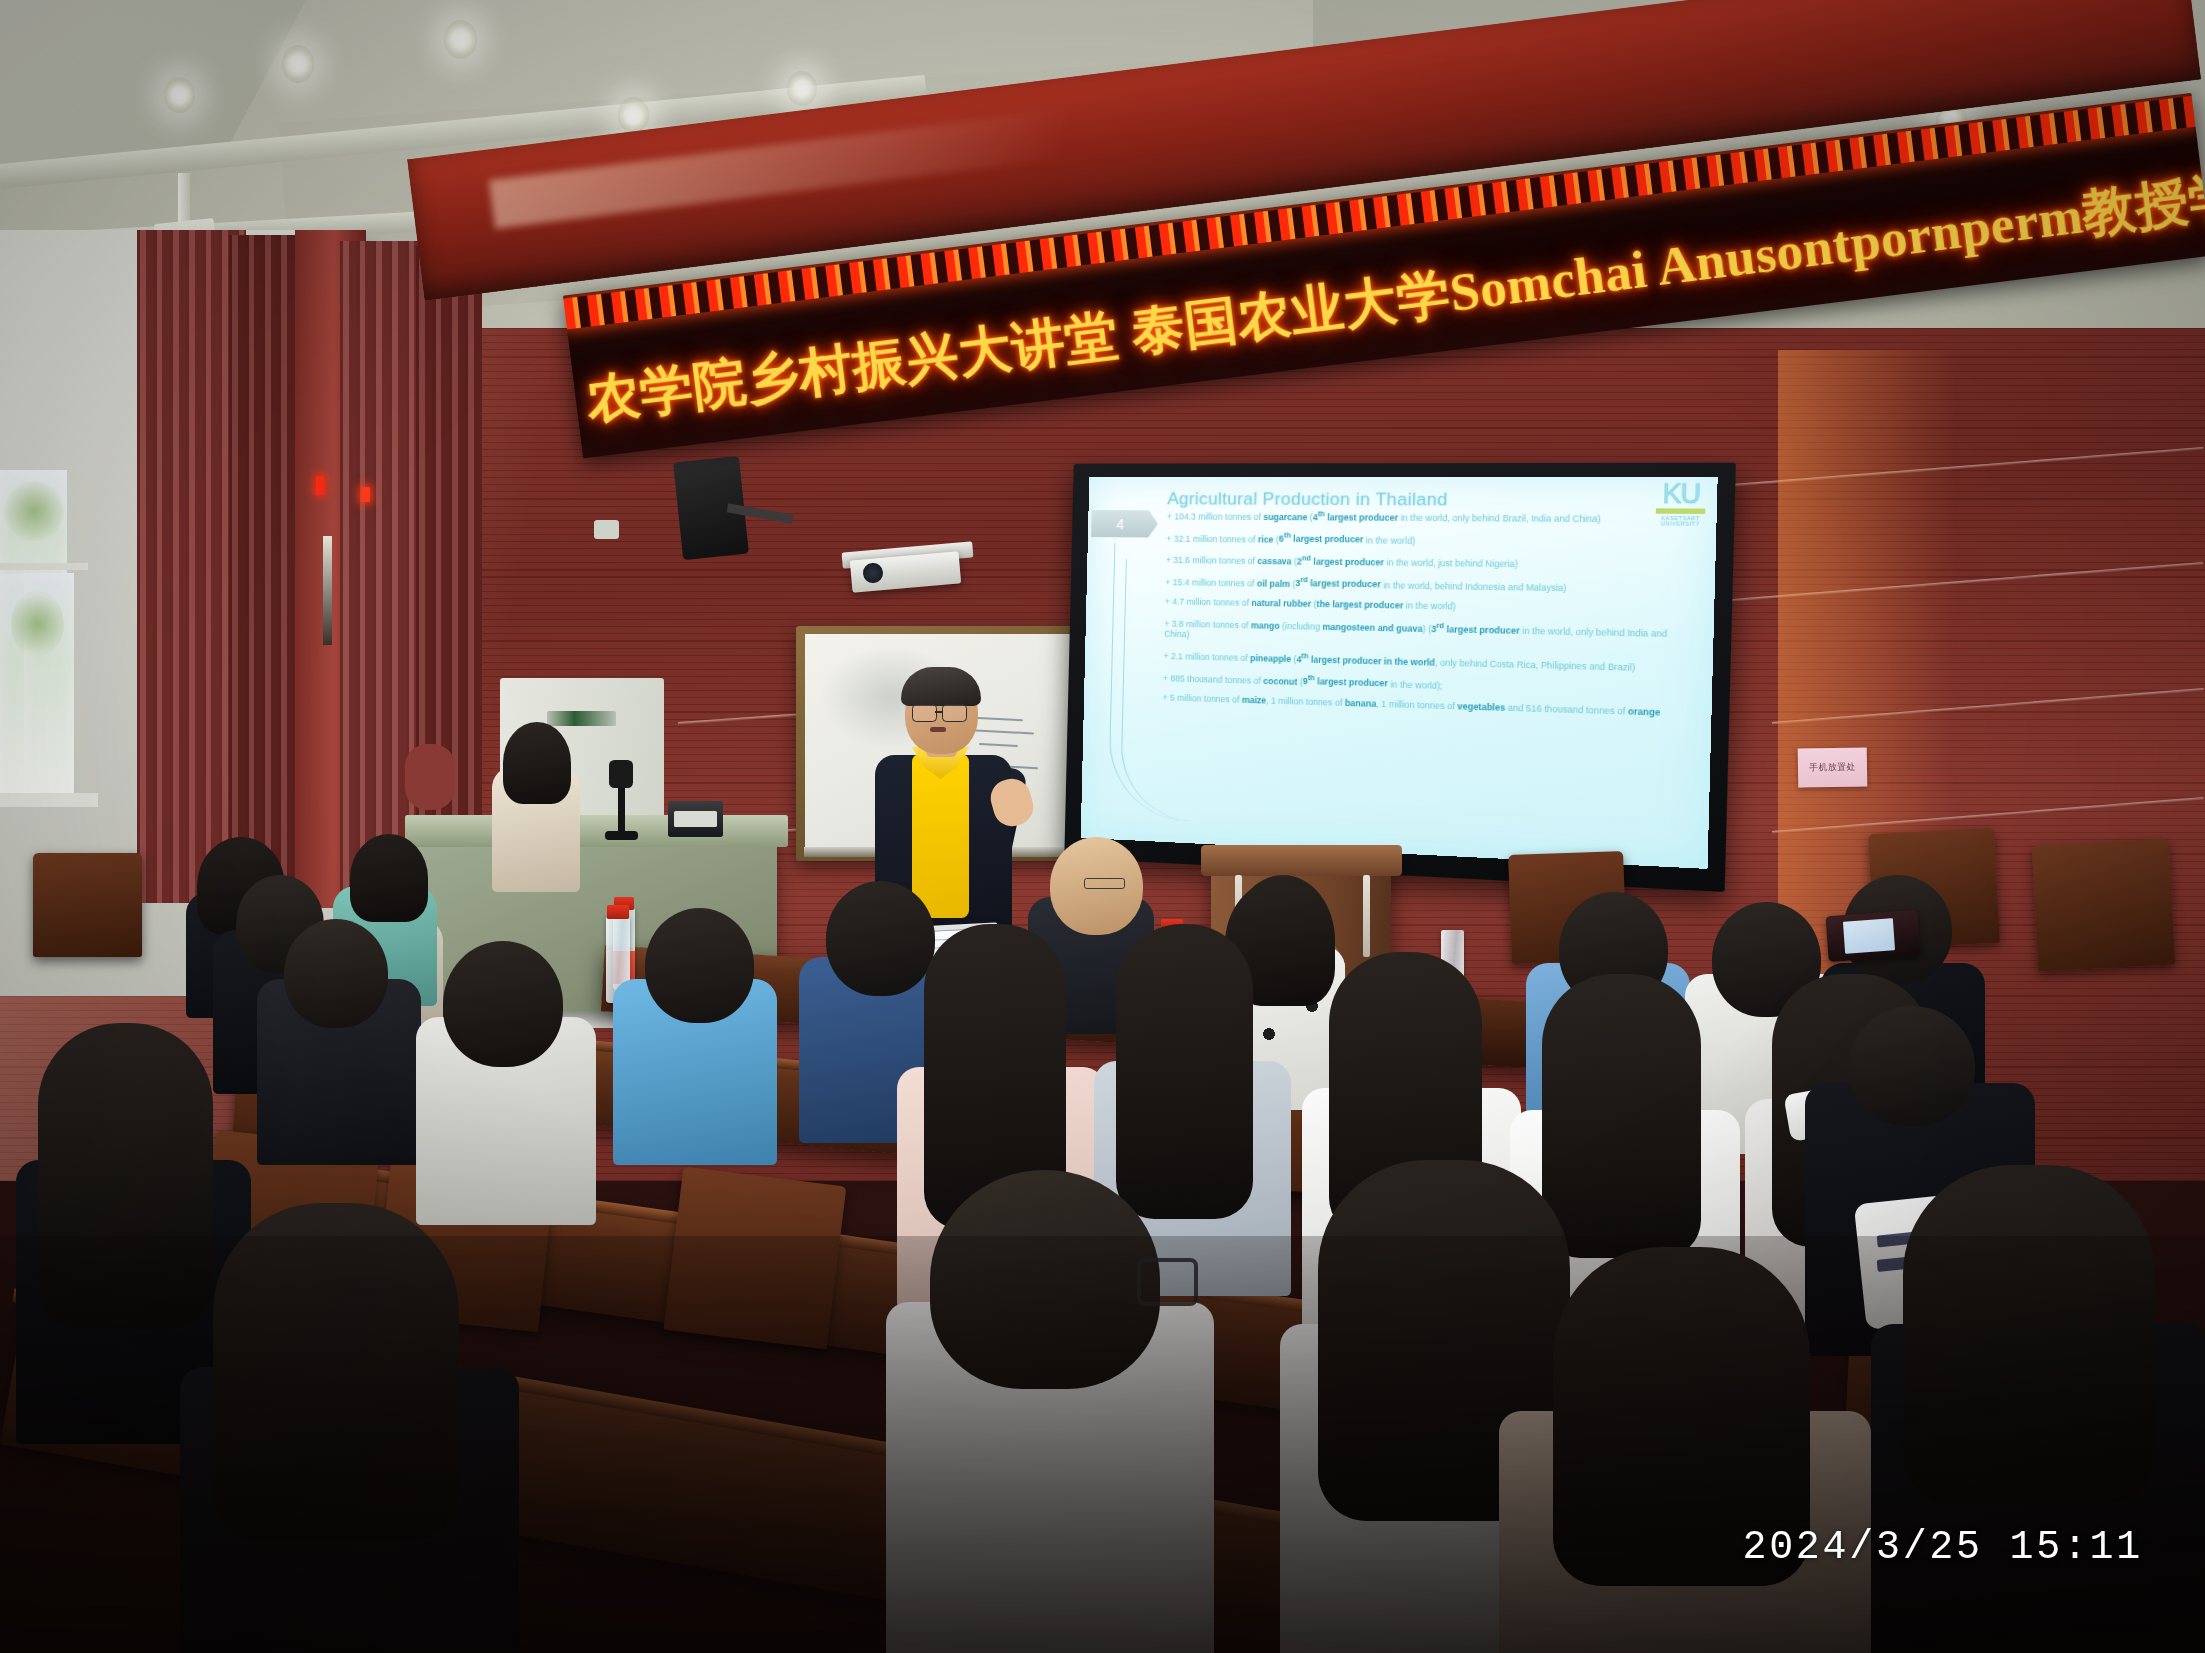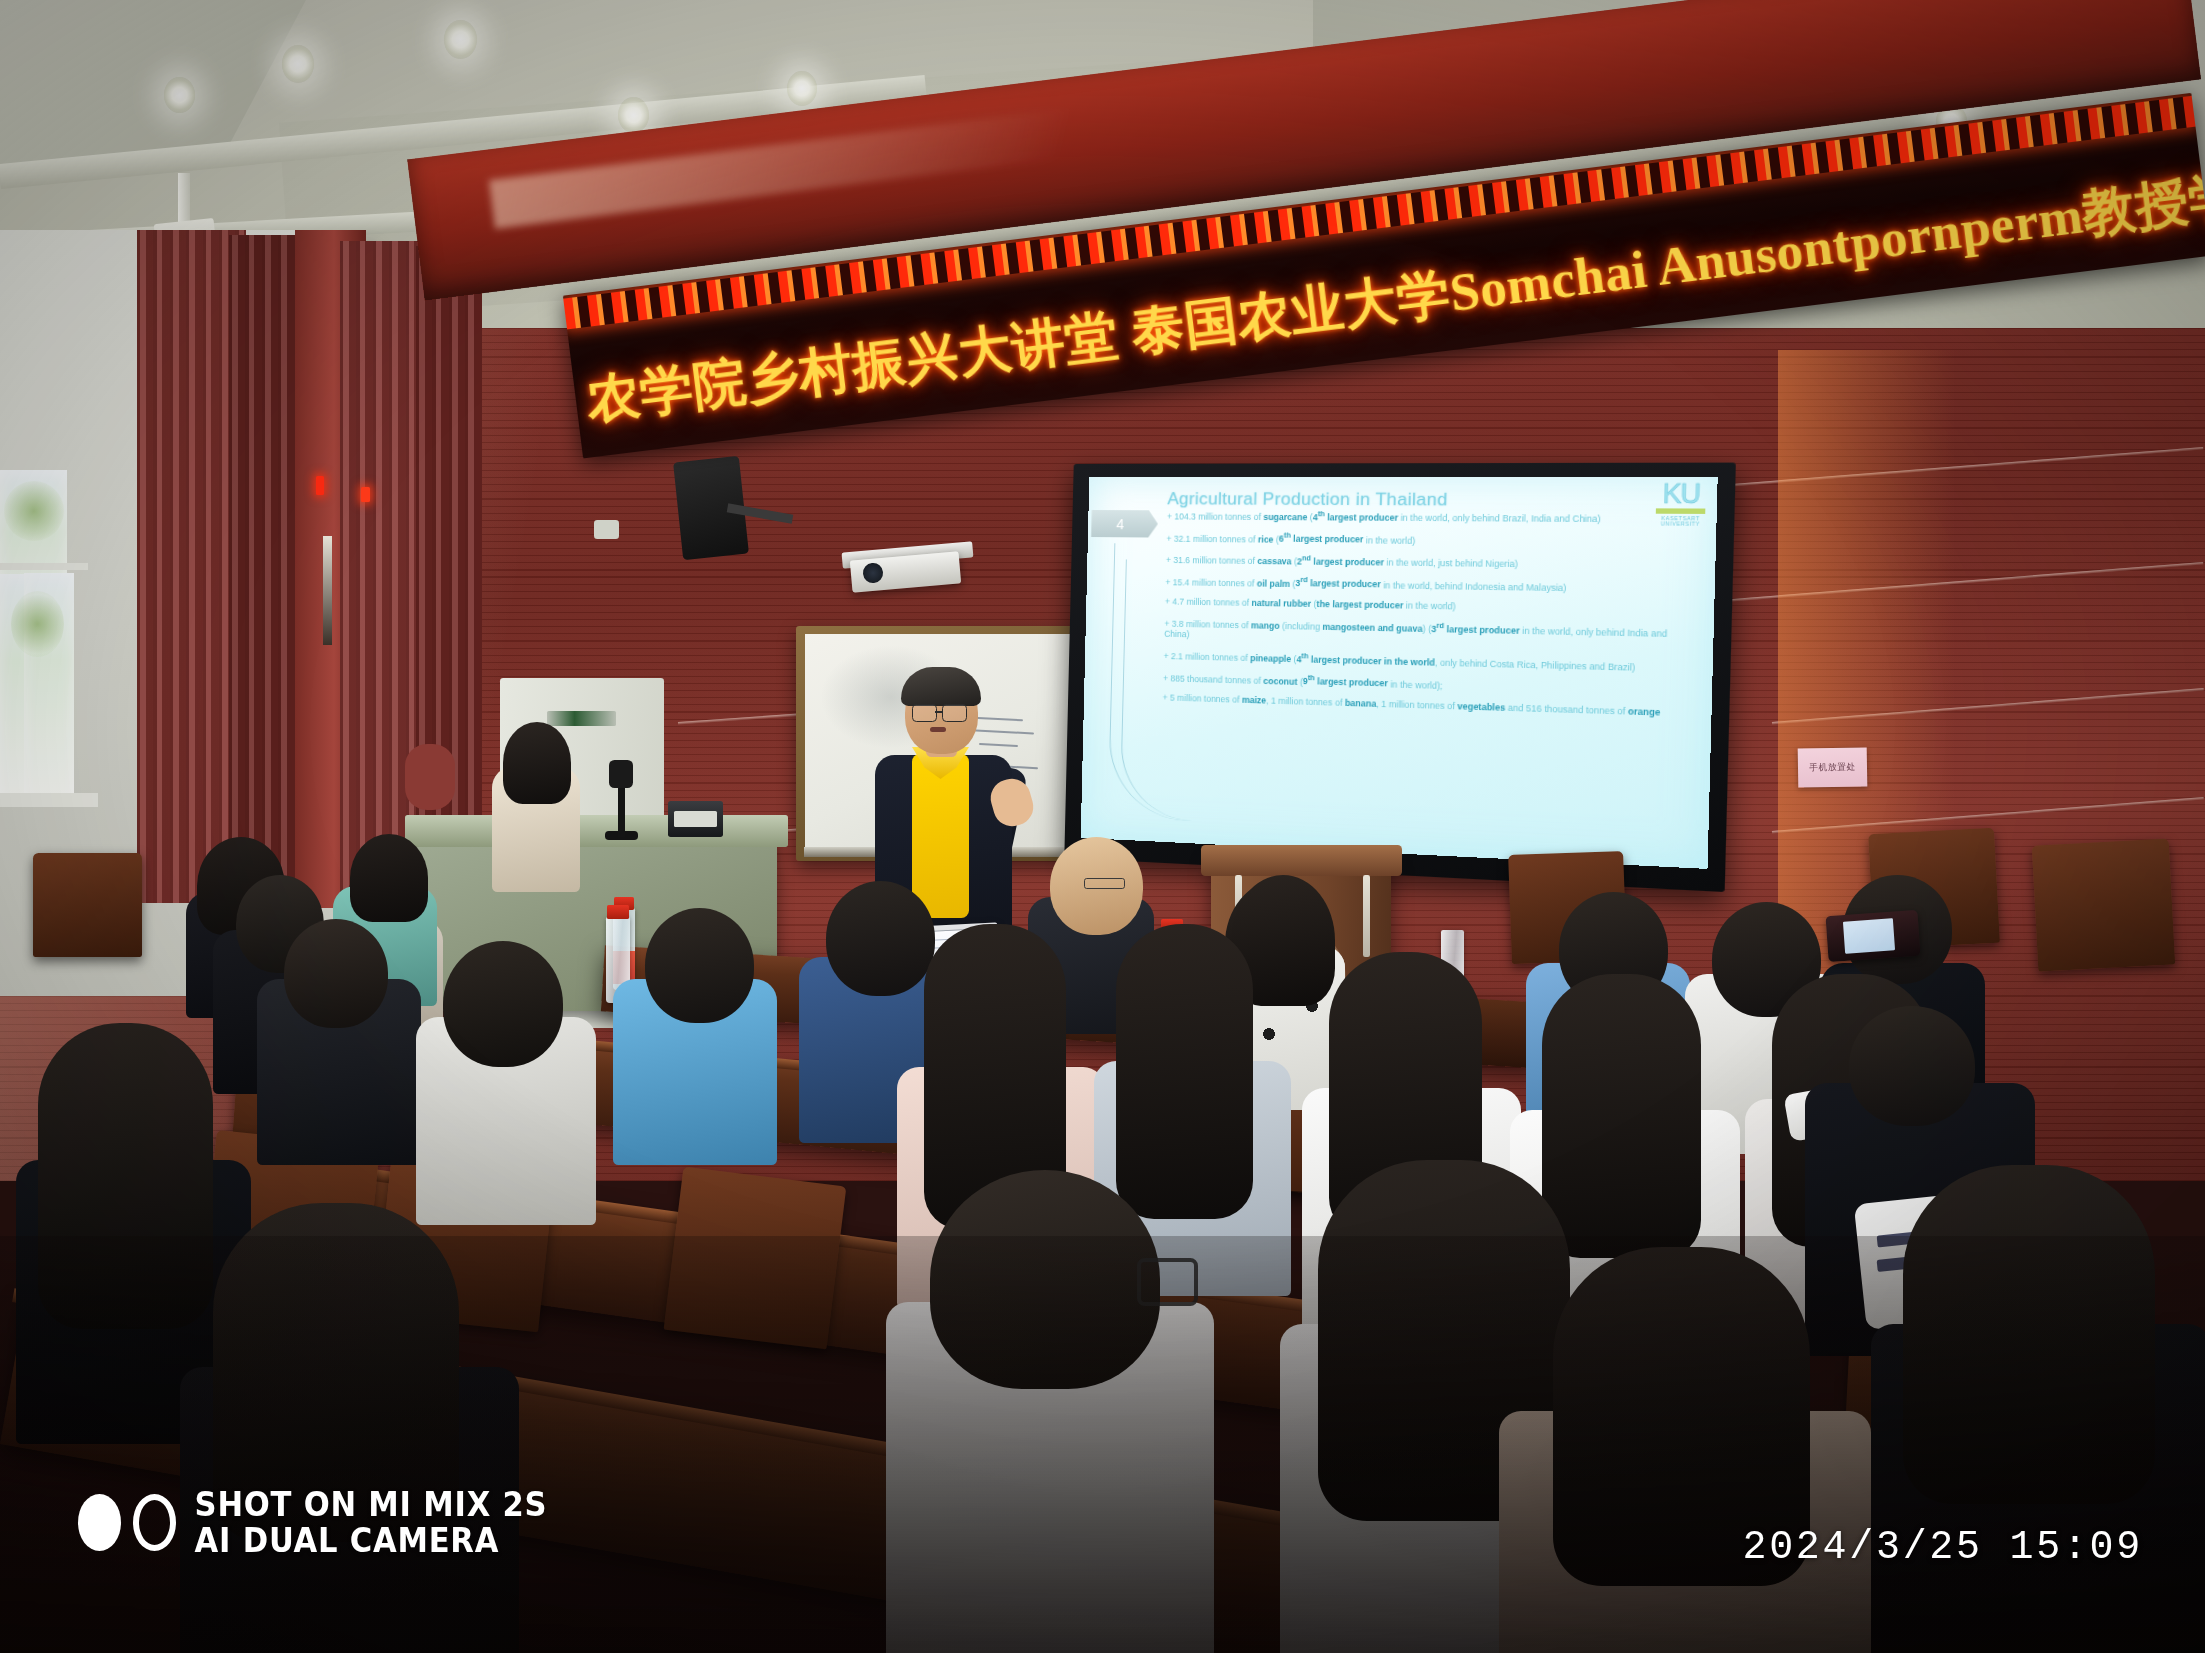--- a/index.html
+++ b/index.html
@@ -595,27 +595,17 @@
     <div class="abs hair-long" style="left:1903px;top:1165px;width:252px;height:339px;background:linear-gradient(175deg,#2a2420,#0b0a09);border-radius:109px 109px 49px 49px;"></div>
   </div>
   <div class="person">
     <div class="abs torso" style="left:180px;top:1367px;width:339px;height:306px;background:linear-gradient(170deg,#16181e,#07080b);"></div>
     <div class="abs hair-long" style="left:213px;top:1203px;width:246px;height:339px;background:linear-gradient(175deg,#2a2420,#0b0a09);border-radius:109px 109px 49px 49px;"></div>
   </div>
 
   <div class="abs" id="dark-foreground"></div>
   <div class="abs" id="vignette"></div>
 
-  <div class="abs" id="wm-left">
-    <div id="wm-dots">
-      <div id="wm-dot1"></div>
-      <div id="wm-dot2"></div>
-    </div>
-    <div id="wm-lines">
-      <div class="wm-line">SHOT ON MI MIX 2S</div>
-      <div class="wm-line">AI DUAL CAMERA</div>
-    </div>
-  </div>
-
-  <div id="wm-time">2024/3/25  15:09</div>
+
+  <div id="wm-time">2024/3/25  15:11</div>
 
 </div>
 
 
 </body></html>

